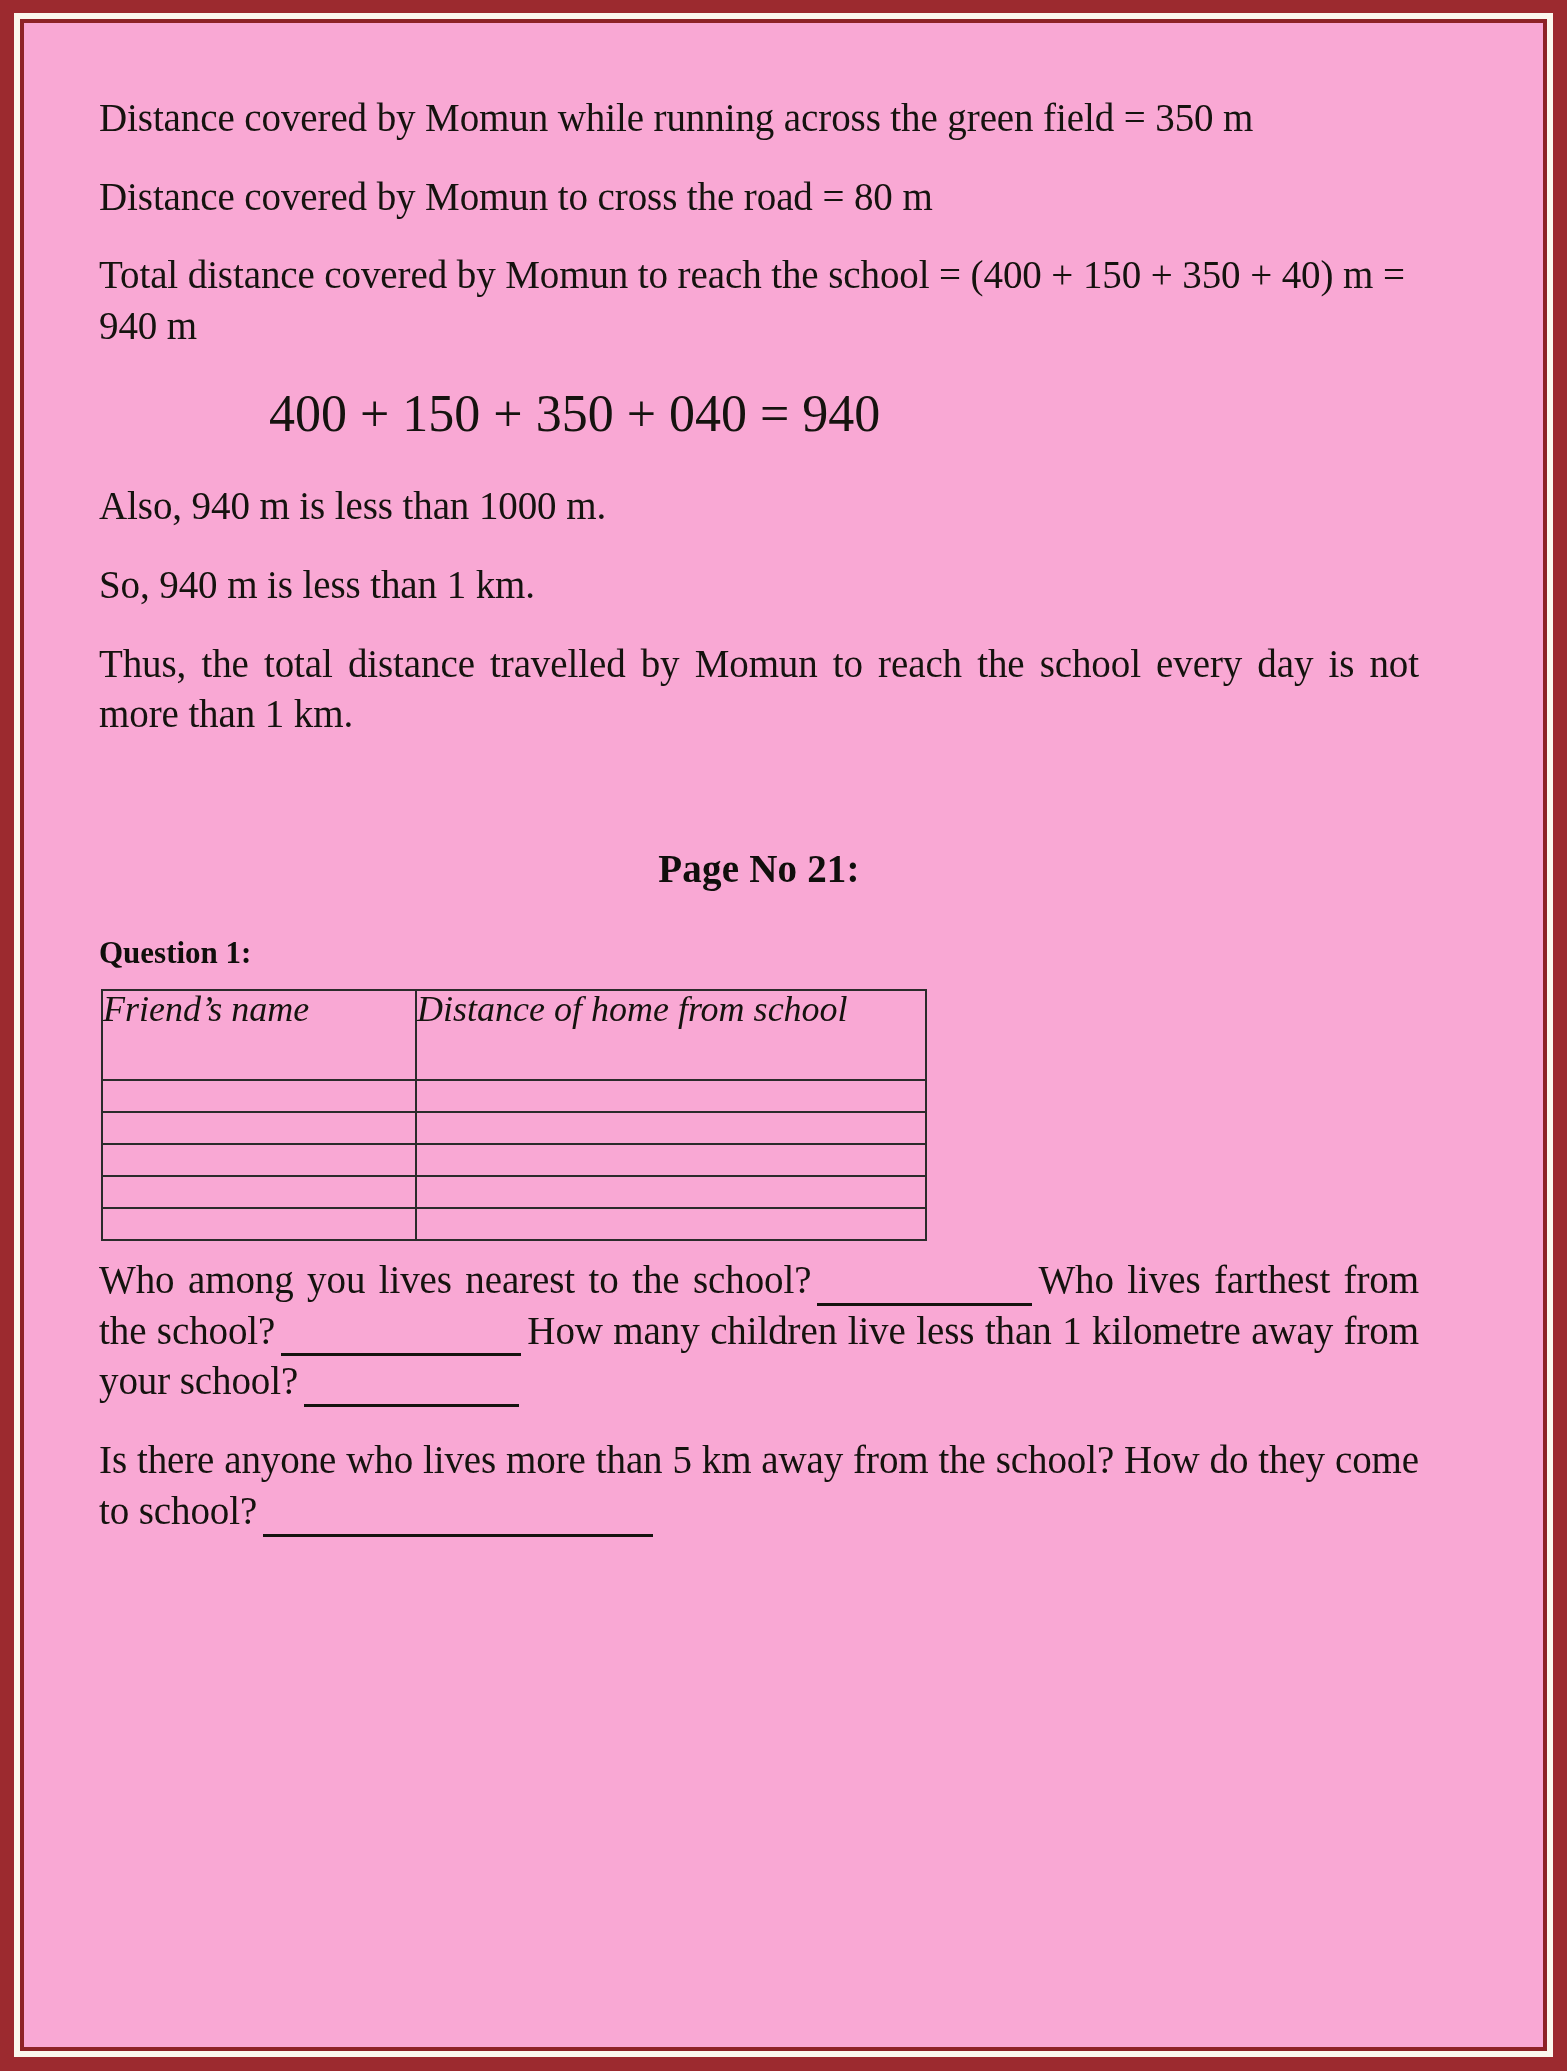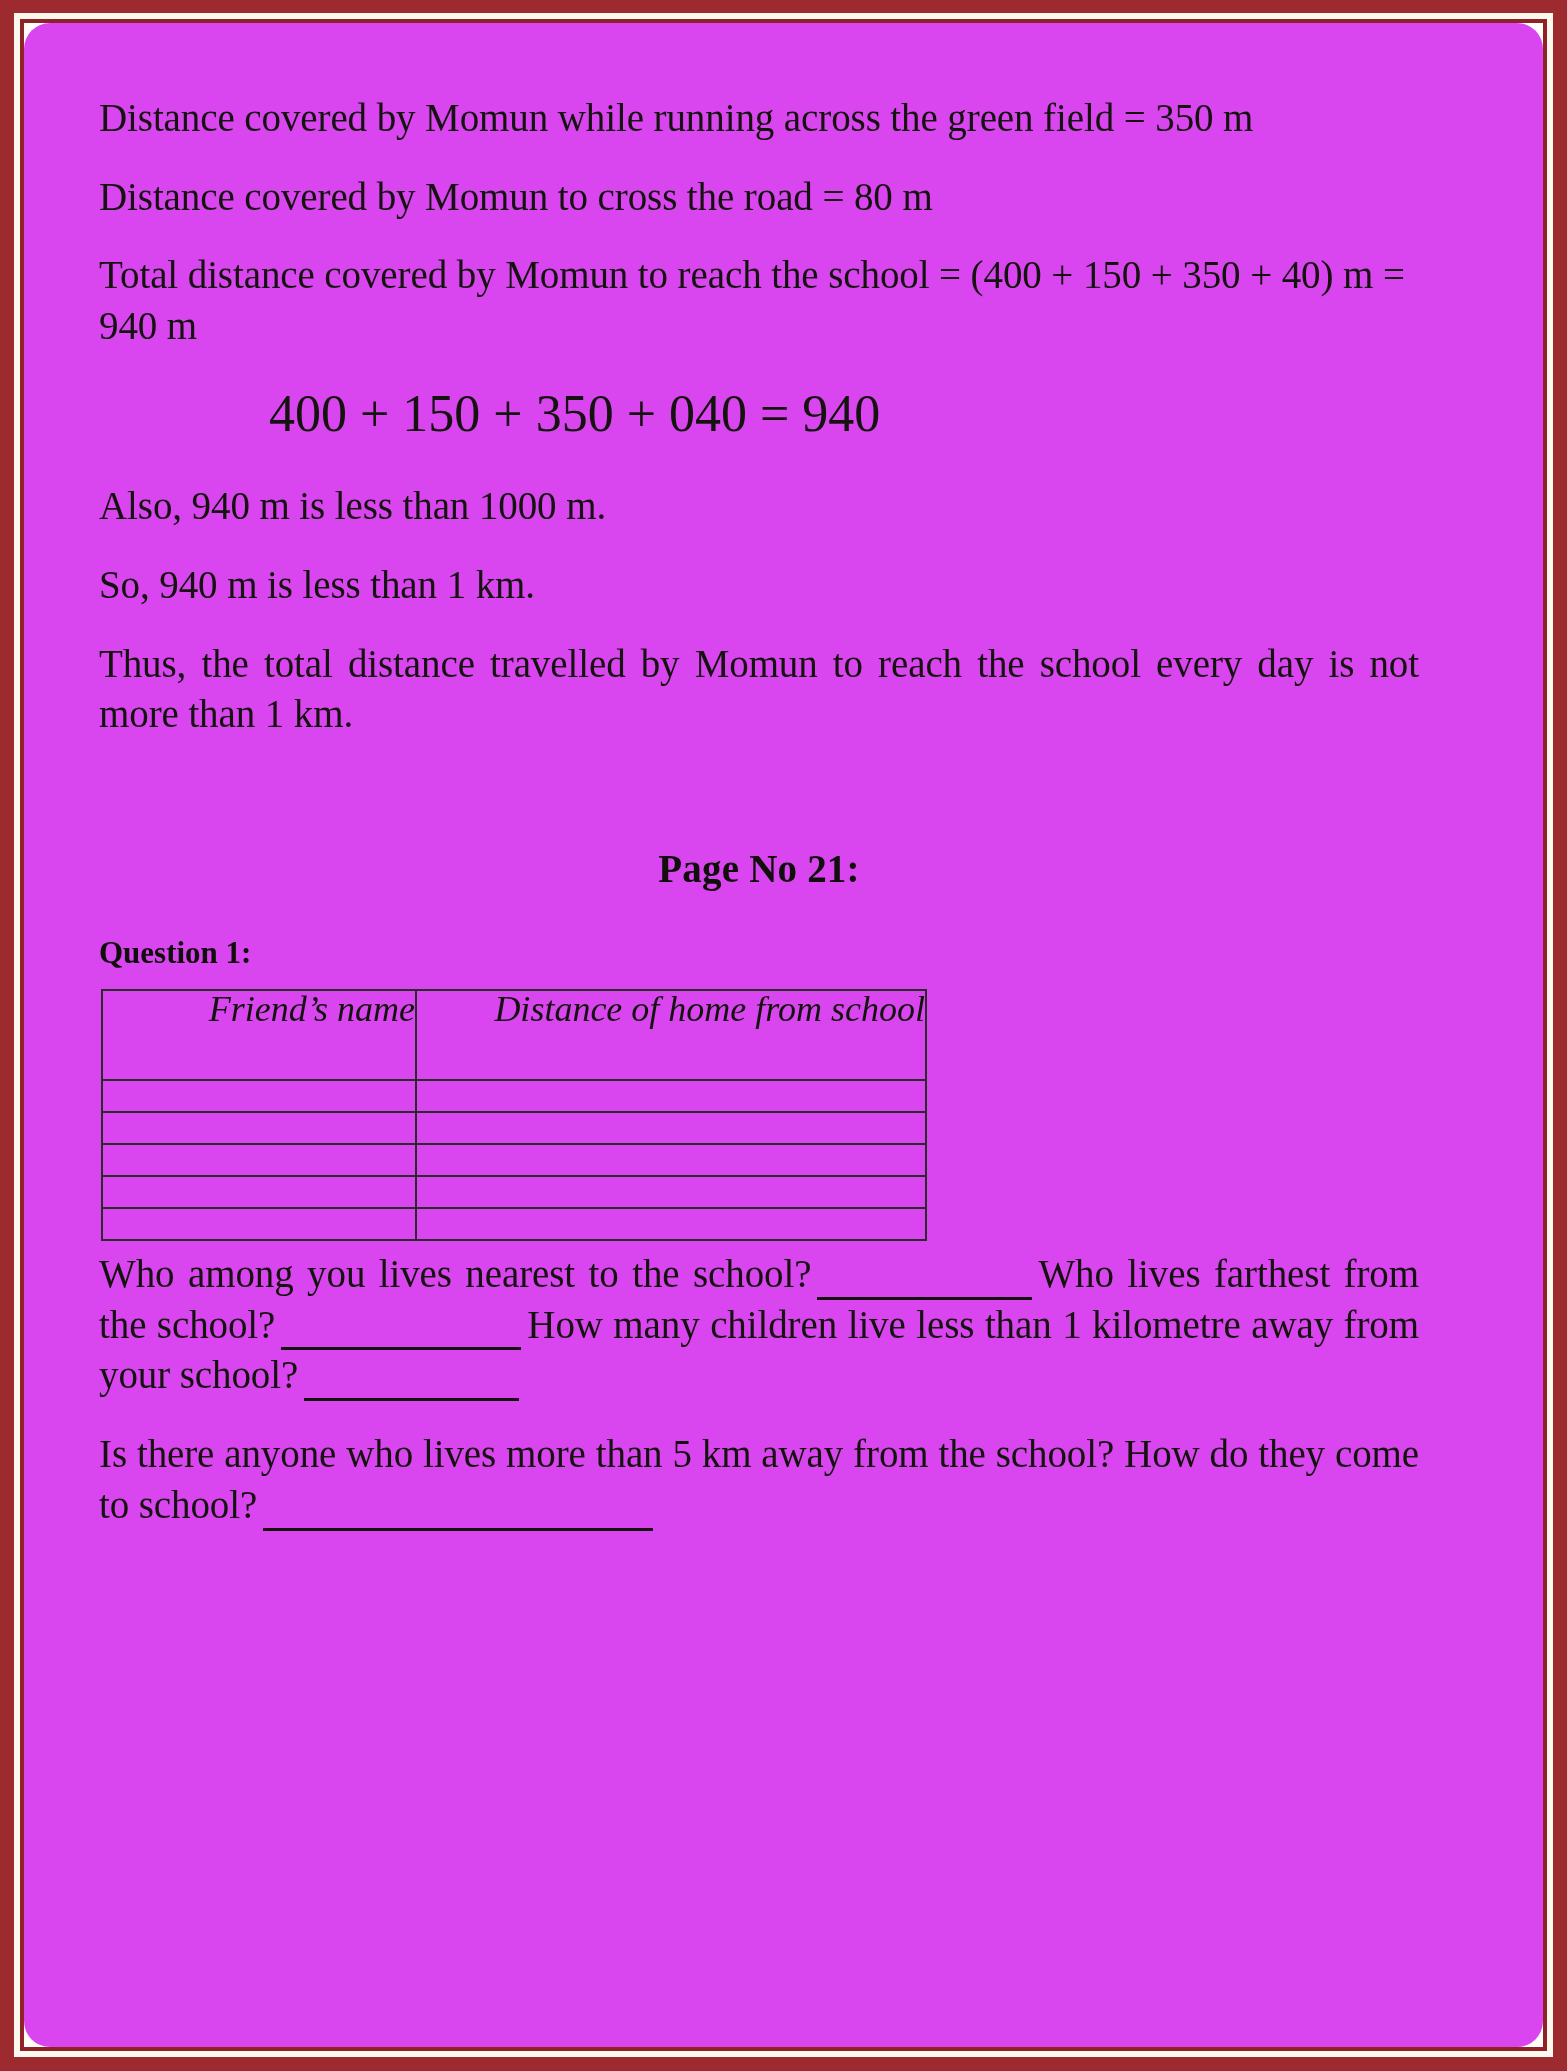--- a/index.html
+++ b/index.html
@@ -42,23 +42,22 @@
     right: 20px; bottom: 20px;
     border: 4px solid #8e2226;
     box-sizing: border-box;
     background: #fffefa;
   }
 
   .sheet {
     position: absolute;
     left: 24px; top: 23px;
     right: 24px; bottom: 24px;
-    background: #d946ef;
+    background: #f9a8d4;
     overflow: hidden;
-    border-radius: 26px;
   }
 
   .content {
     position: absolute;
     left: 75px;
     top: 70px;
     width: 1320px;
   }
 
   p.para {
@@ -100,24 +99,23 @@
   .q-heading {
     margin: 0 0 18px 0;
     font-size: 31px;
     font-weight: bold;
     text-align: left;
     color: #100f0c;
   }
 
   table.friends-table {
     border-collapse: collapse;
-    margin: 8px 0 8px 2px;
+    margin: 8px 0 14px 2px;
     width: 822px;
     table-layout: fixed;
-    text-align: right;
   }
   table.friends-table td {
     border: 2px solid #2b2b2b;
     padding: 0;
   }
   table.friends-table td.col-a { width: 312px; }
   table.friends-table td.col-b { width: 508px; }
 
   td.head-cell {
     height: 88px;

